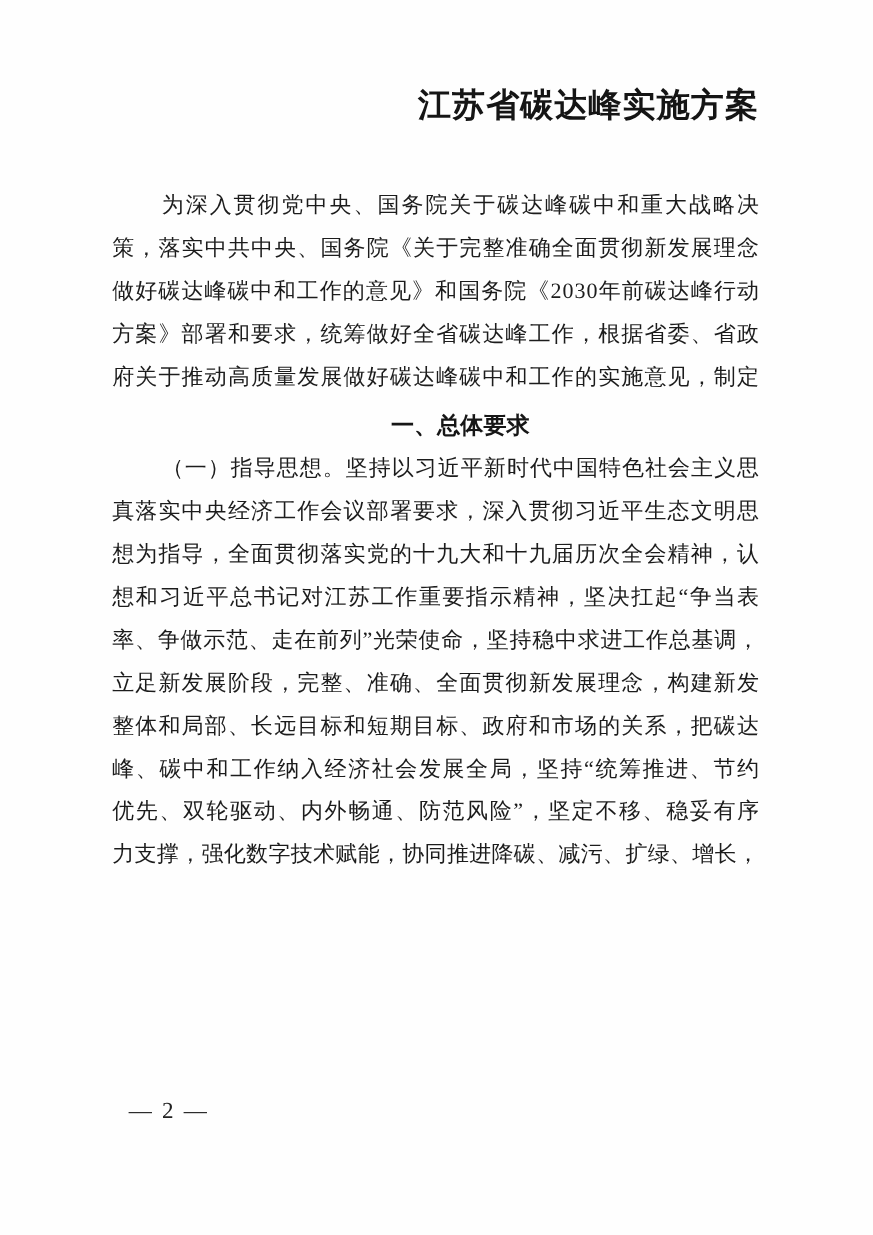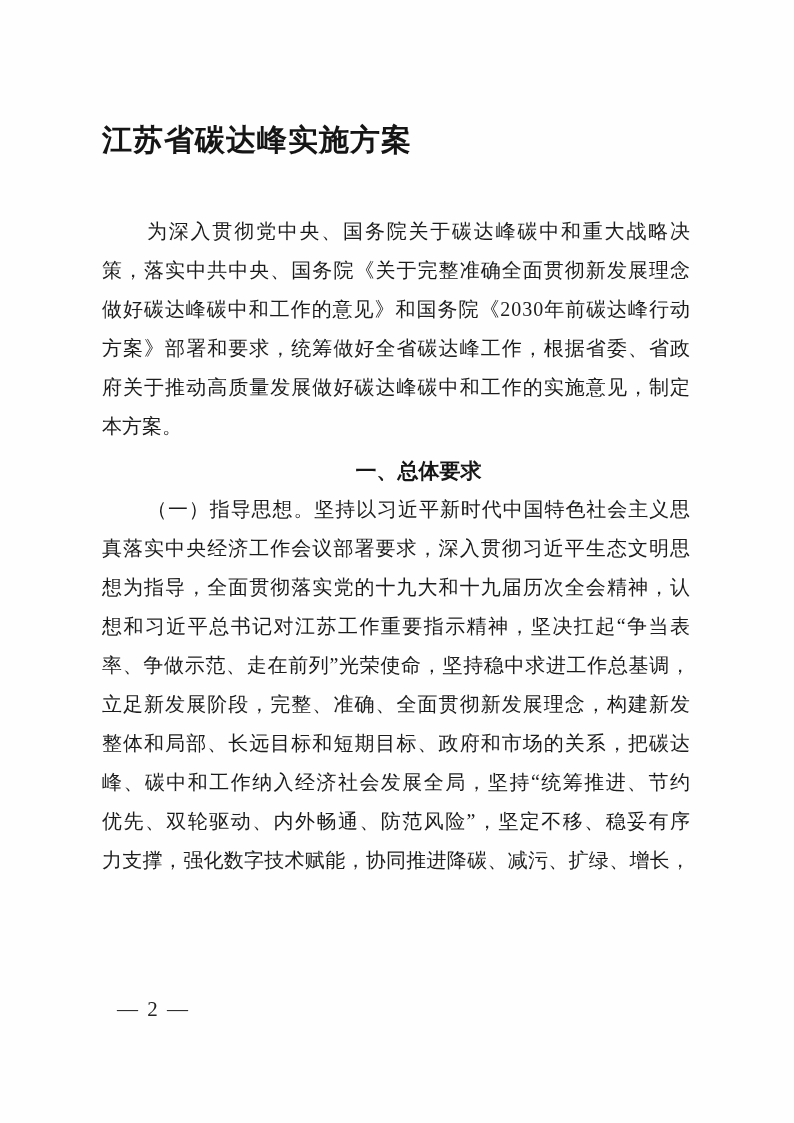--- a/index.html
+++ b/index.html
@@ -15,22 +15,22 @@
     width: 794px;
     height: 1123px;
     background: #fefefe;
     color: #1c1c1c;
   }
   .content {
     padding: 0 104px 0 102px; 
   }
   .doc-title {
     margin: 0;
-    padding-top: 120px;
-    text-align: left;
+    padding-top: 76px;
+    text-align: right;
     font-size: 30px;
     font-weight: bold;
     line-height: 40px;
     letter-spacing: 1px;
     color: #151515;
   }
   .para { margin: 0; }
   .para-intro { margin-top: 52px; }
   .line {
     font-size: 20px;
@@ -66,21 +66,20 @@
   <div class="content">
 
     <h1 class="doc-title">江苏省碳达峰实施方案</h1>
 
     <div class="para para-intro">
       <div class="line jline indent"><span style="letter-spacing: 1.79167px;">为深入贯彻党中央、国务院关于碳达峰碳中和重大战略决</span></div>
       <div class="line jline"><span style="letter-spacing: 1.03704px;">策，落实中共中央、国务院《关于完整准确全面贯彻新发展理念</span></div>
       <div class="line jline"><span style="letter-spacing: 0.965517px;">做好碳达峰碳中和工作的意见》和国务院《2030年前碳达峰行动</span></div>
       <div class="line jline"><span style="letter-spacing: 1.03704px;">方案》部署和要求，统筹做好全省碳达峰工作，根据省委、省政</span></div>
       <div class="line jline"><span style="letter-spacing: 1.03704px; margin-top: 20px;">府关于推动高质量发展做好碳达峰碳中和工作的实施意见，制定</span></div>
-      <div class="line"><span>本方案。</span></div>
     </div>
 
     <div class="section-heading">一、总体要求</div>
 
     <div class="para">
       <div class="line jline indent"><span style="letter-spacing: 0.92px;">（一）指导思想。坚持以习近平新时代中国特色社会主义思</span></div>
       <div class="line jline"><span style="letter-spacing: 1.03704px;">真落实中央经济工作会议部署要求，深入贯彻习近平生态文明思</span></div>
       <div class="line jline"><span style="letter-spacing: 1.03704px;">想为指导，全面贯彻落实党的十九大和十九届历次全会精神，认</span></div>
       <div class="line jline"><span style="letter-spacing: 1.4485px;">想和习近平总书记对江苏工作重要指示精神，坚决扛起“争当表</span></div>
       <div class="line jline"><span style="letter-spacing: 0.682478px;">率、争做示范、走在前列”光荣使命，坚持稳中求进工作总基调，</span></div>

